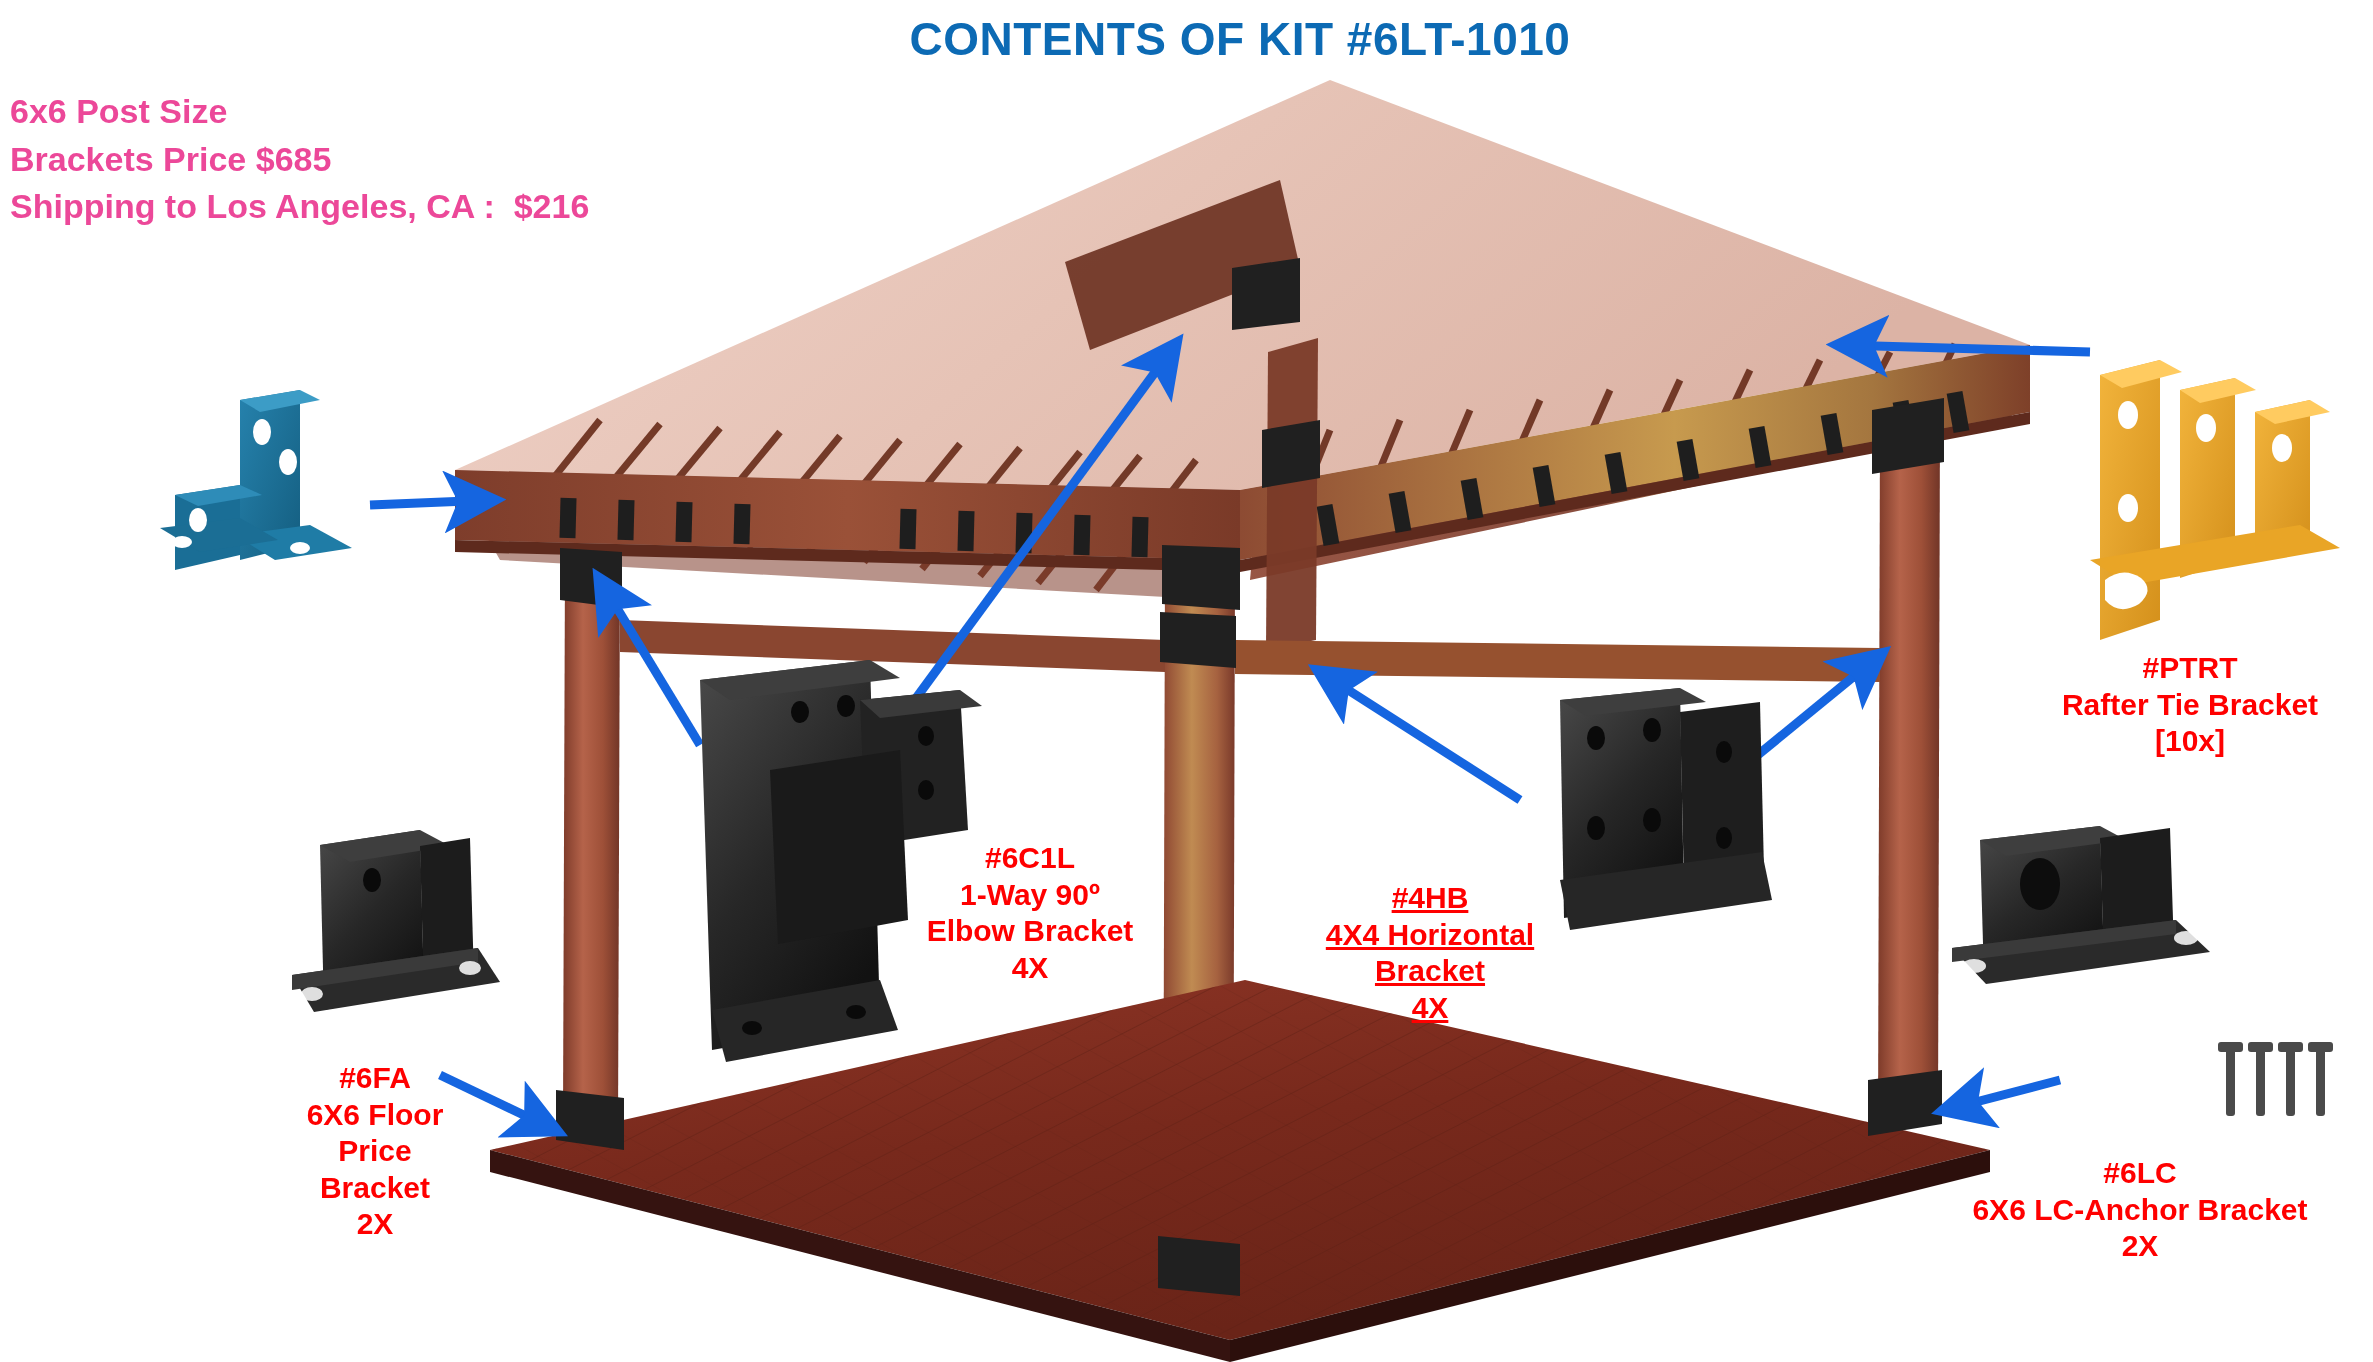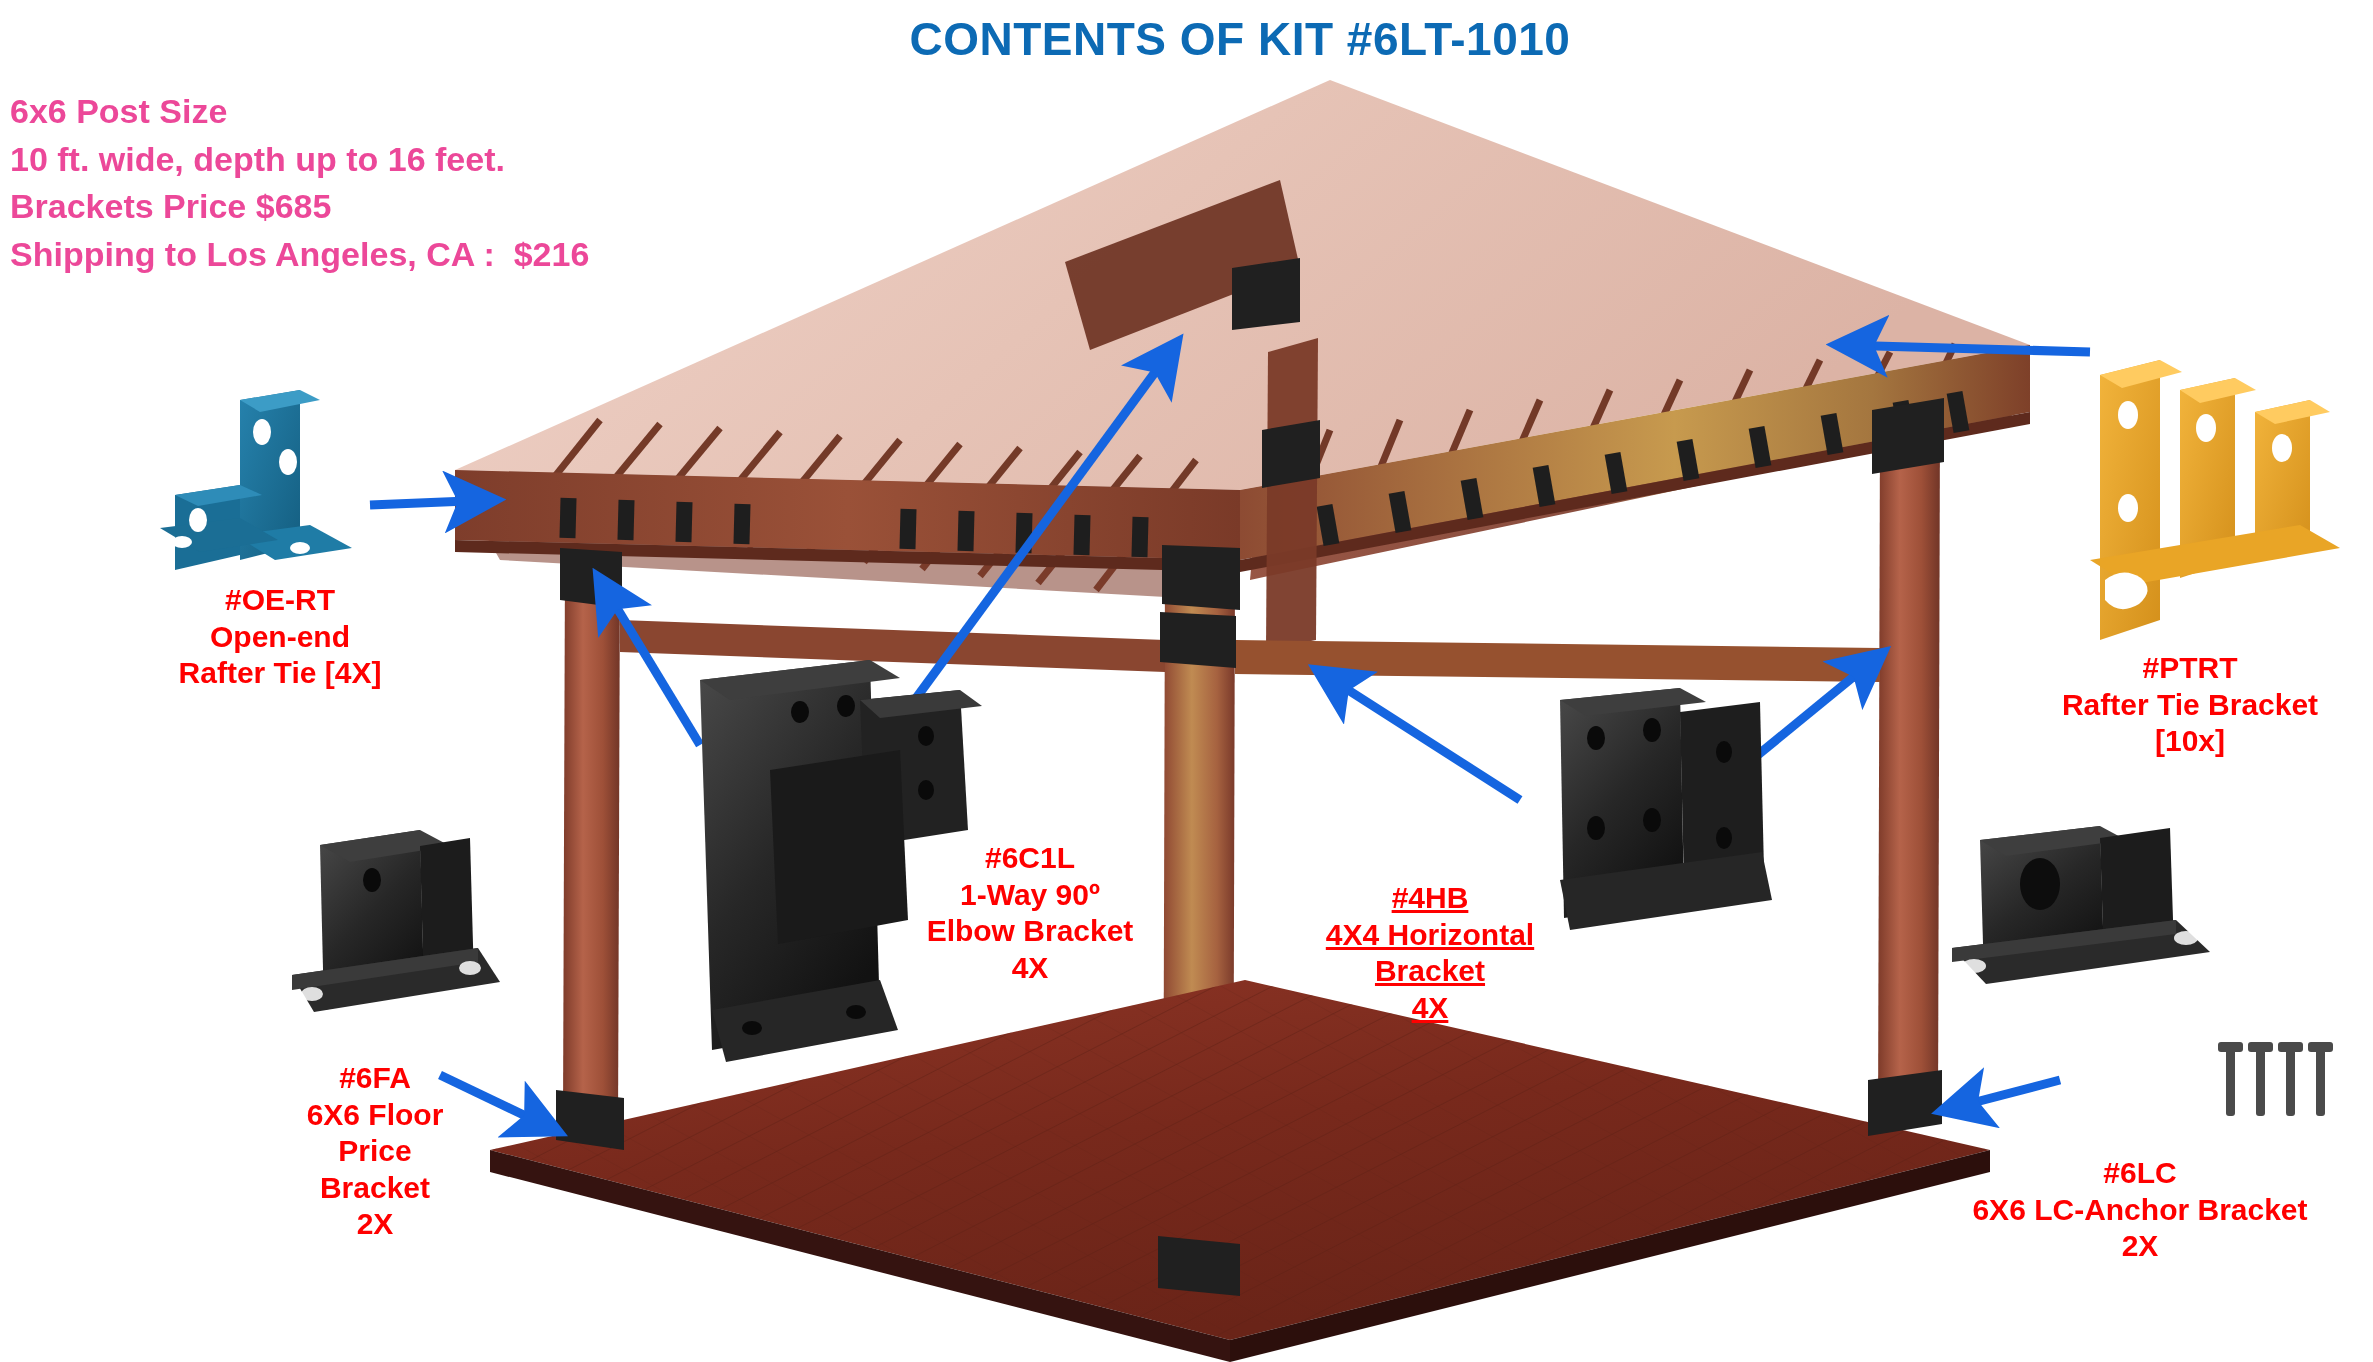--- a/index.html
+++ b/index.html
@@ -314,28 +314,24 @@
         <rect x="2316" y="1048" width="9" height="68" rx="3"></rect>
         <rect x="2308" y="1042" width="25" height="10" rx="3"></rect>
       </g>
     </g>
   </svg>
 
   <div class="title">CONTENTS OF KIT #6LT-1010</div>
 
   <div class="spec">
     <div>6x6 Post Size</div>
-    <div>10 ft. wide, depth up to 16 feet.</div>
     <div>Brackets Price $685</div>
     <div>Shipping to Los Angeles, CA :  $216</div>
   </div>
 
-  <div class="lbl" style="left:130px;top:582px;width:300px;">#OE-RT
-Open-end
-Rafter Tie [4X]</div>
 
   <div class="lbl" style="left:2010px;top:650px;width:360px;text-align:center;">#PTRT
 Rafter Tie Bracket
 [10x]</div>
 
   <div class="lbl" style="left:880px;top:840px;width:300px;">#6C1L
 1-Way 90º
 Elbow Bracket
 4X</div>
 

